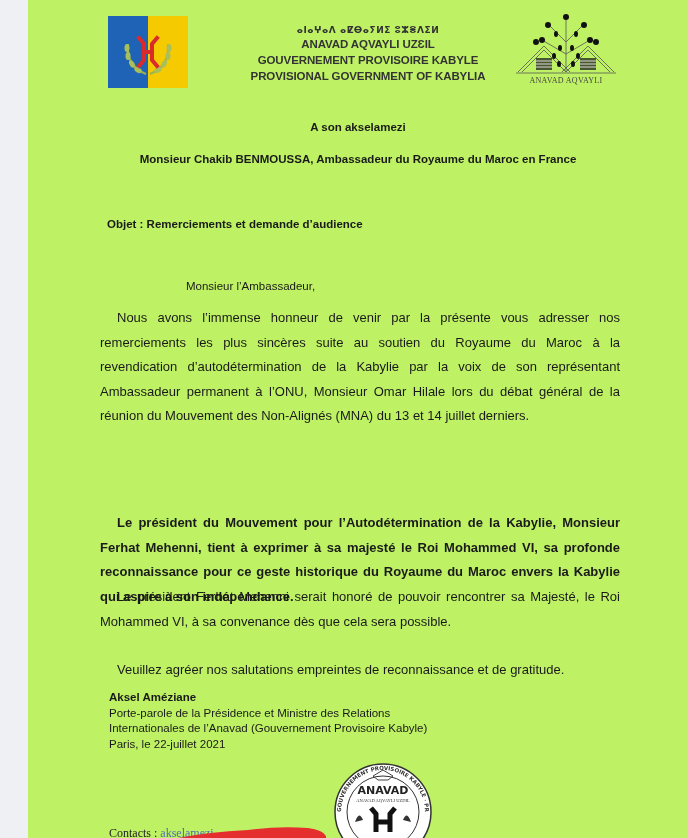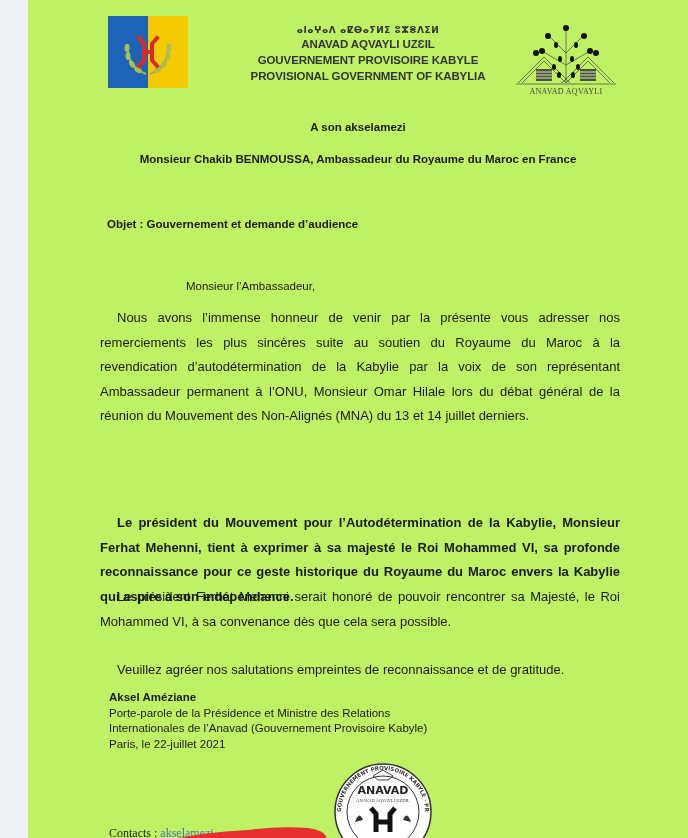--- a/index.html
+++ b/index.html
@@ -18,21 +18,21 @@
   
   .flag { position: absolute; left: 80px; top: 16px; width: 80px; height: 72px; overflow: hidden; }
   .flag .blue { position: absolute; left: 0; top: 0; width: 40px; height: 72px; background: #1e63b5; }
   .flag .yellow { position: absolute; left: 40px; top: 0; width: 40px; height: 72px; background: #f5ca00; }
   .flag svg { position: absolute; left: 0; top: 0; }
 
   .hdr-text { position: absolute; left: 190px; top: 24px; width: 300px; text-align: center; font-weight: bold; color: #333; }
   .hdr-tif { font-family: "DejaVu Sans", sans-serif; font-size: 9px; letter-spacing: 0.5px; line-height: 12px; }
   .hdr-line { font-size: 11.5px; line-height: 16px; letter-spacing: -0.1px; }
 
-  .logo-right { position: absolute; left: 486px; top: 23px; width: 104px; height: 76px; }
+  .logo-right { position: absolute; left: 486px; top: 12px; width: 104px; height: 76px; }
   .logo-caption { position: absolute; left: 0; top: 64px; width: 104px; text-align: center;
     font-family: "Liberation Serif", serif; font-size: 8px; letter-spacing: 0.3px; color: #444; }
 
   
   .center-bold { position: absolute; left: 0; width: 660px; text-align: center; font-weight: bold; font-size: 11.5px; color: #1a1a1a; }
   .addressee-1 { top: 121px; }
   .addressee-2 { top: 153px; }
   .subject { position: absolute; left: 79px; top: 218px; font-size: 11.5px; font-weight: bold; }
   .salutation { position: absolute; left: 158px; top: 280px; font-size: 11.5px; }
   .para { position: absolute; left: 72px; width: 520px; font-size: 13px; line-height: 24.5px; text-align: justify; color: #1a1a1a; }
@@ -133,21 +133,21 @@
           <line x1="66" y1="52" x2="82" y2="52"></line>
           <line x1="66" y1="55" x2="82" y2="55"></line>
       </g>
     </svg>
     <div class="logo-caption">ANAVAD AQVAYLI</div>
   </div>
 
   <div class="center-bold addressee-1">A son akselamezi</div>
   <div class="center-bold addressee-2">Monsieur Chakib BENMOUSSA, Ambassadeur du Royaume du Maroc en France</div>
 
-  <div class="subject">Objet : Gouvernement et demande d’audience</div>
+  <div class="subject">Objet : Remerciements et demande d’audience</div>
   <div class="salutation">Monsieur l’Ambassadeur,</div>
 
   <div class="para p1"><span class="indent"></span><span>Nous avons l’immense honneur de venir par la présente vous adresser nos remerciements les plus sincères suite au soutien du Royaume du Maroc à la revendication d’autodétermination de la Kabylie par la voix de son représentant Ambassadeur permanent à l’ONU, Monsieur Omar Hilale lors du débat général de la réunion du Mouvement des Non-Alignés (MNA) du 13 et 14 juillet derniers.</span></div>
   <div class="para p2"><span class="indent"></span><span>Le président du Mouvement pour l’Autodétermination de la Kabylie, Monsieur Ferhat Mehenni, tient à exprimer à sa majesté le Roi Mohammed VI, sa profonde reconnaissance pour ce geste historique du Royaume du Maroc envers la Kabylie qui aspire à son indépendance.</span></div>
   <div class="para p3"><span class="indent"></span><span>Le président Ferhat Mehenni serait honoré de pouvoir rencontrer sa Majesté, le Roi Mohammed VI, à sa convenance dès que cela sera possible.</span></div>
   <div class="para p4"><span class="indent"></span><span>Veuillez agréer nos salutations empreintes de reconnaissance et de gratitude.</span></div>
 
   <div class="signature">
     <div class="sig-name">Aksel Améziane</div>
     <div>Porte-parole de la Présidence et Ministre des Relations</div>

